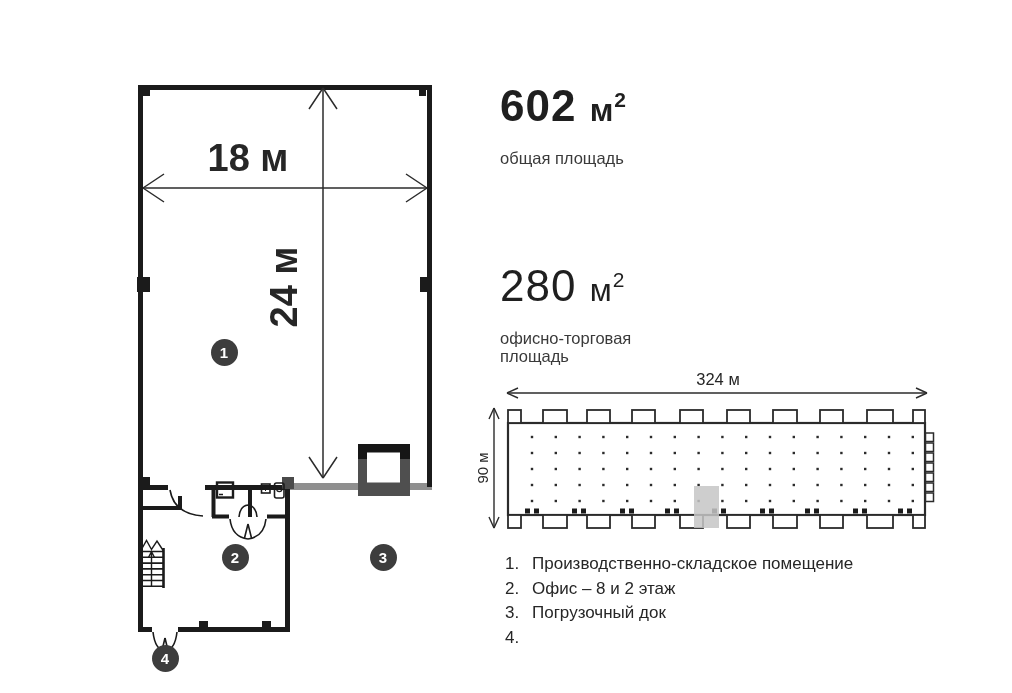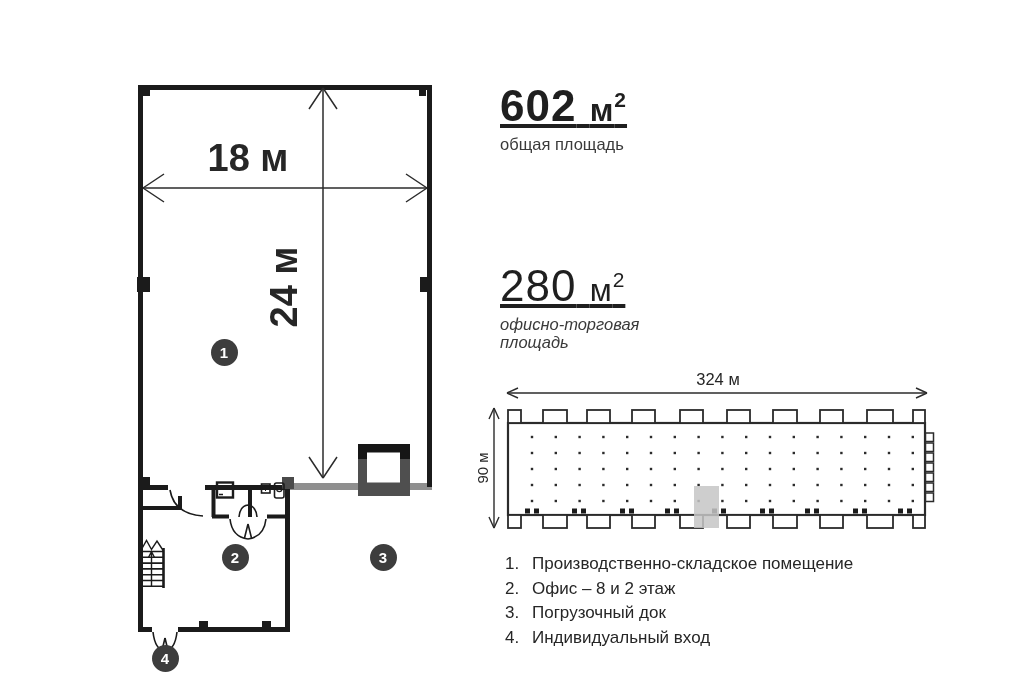--- a/index.html
+++ b/index.html
@@ -1,27 +1,27 @@
 <!DOCTYPE html>
 <html><head>
 <meta charset="utf-8">
 <style>
   html,body{margin:0;padding:0;background:#ffffff;}
   body{width:1012px;height:693px;position:relative;overflow:hidden;
        font-family:"Liberation Sans",sans-serif;color:#2e2e2e;}
   .abs{position:absolute;}
   
   .stat{position:absolute;left:500px;}
-  .stat .num{font-size:44px;line-height:44px;font-weight:700;color:#1f1f1f;letter-spacing:1px;white-space:nowrap;text-decoration:underline;}
+  .stat .num{font-size:44px;line-height:44px;font-weight:700;color:#1f1f1f;letter-spacing:1px;white-space:nowrap;}
   .stat.light .num{font-weight:400;}
   .stat .unit{font-size:32px;font-weight:inherit;}
   .stat .sup{font-size:21px;vertical-align:14px;}
-  .stat .lbl{font-size:16.5px;line-height:18px;color:#3a3a3a;margin-top:3px;}
+  .stat .lbl{font-size:16.5px;line-height:18px;color:#3a3a3a;margin-top:17px;}
   #stat-0{top:78px;} #stat-1{top:160px;} #stat-2{top:258px;}
-  #stat-1 .lbl{width:240px;} #stat-2 .lbl{width:170px;font-style:italic;}
+  #stat-1 .lbl{width:240px;} #stat-2 .lbl{width:170px;}
   
   .legend{position:absolute;left:505px;top:555px;font-size:17px;color:#262626;}
   .legend .row{display:flex;margin-bottom:6.5px;line-height:18px;}
   .legend .n{width:27px;flex:0 0 27px;}
   
   .marker{position:absolute;width:27px;height:27px;border-radius:50%;background:#3d3d3d;
           color:#fff;font-size:15px;font-weight:700;display:flex;align-items:center;justify-content:center;}
   svg text{font-family:"Liberation Sans",sans-serif;fill:#262626;}
 </style>
 </head>
@@ -272,15 +272,14 @@
   <div class="row">
     <span class="n">2.</span>
     <span>Офис – 8 и 2 этаж</span>
   </div>
   <div class="row">
     <span class="n">3.</span>
     <span>Погрузочный док</span>
   </div>
   <div class="row">
     <span class="n">4.</span>
-    <span>Индивидуальный вход</span>
   </div>
 </div>
 
 </body></html>

